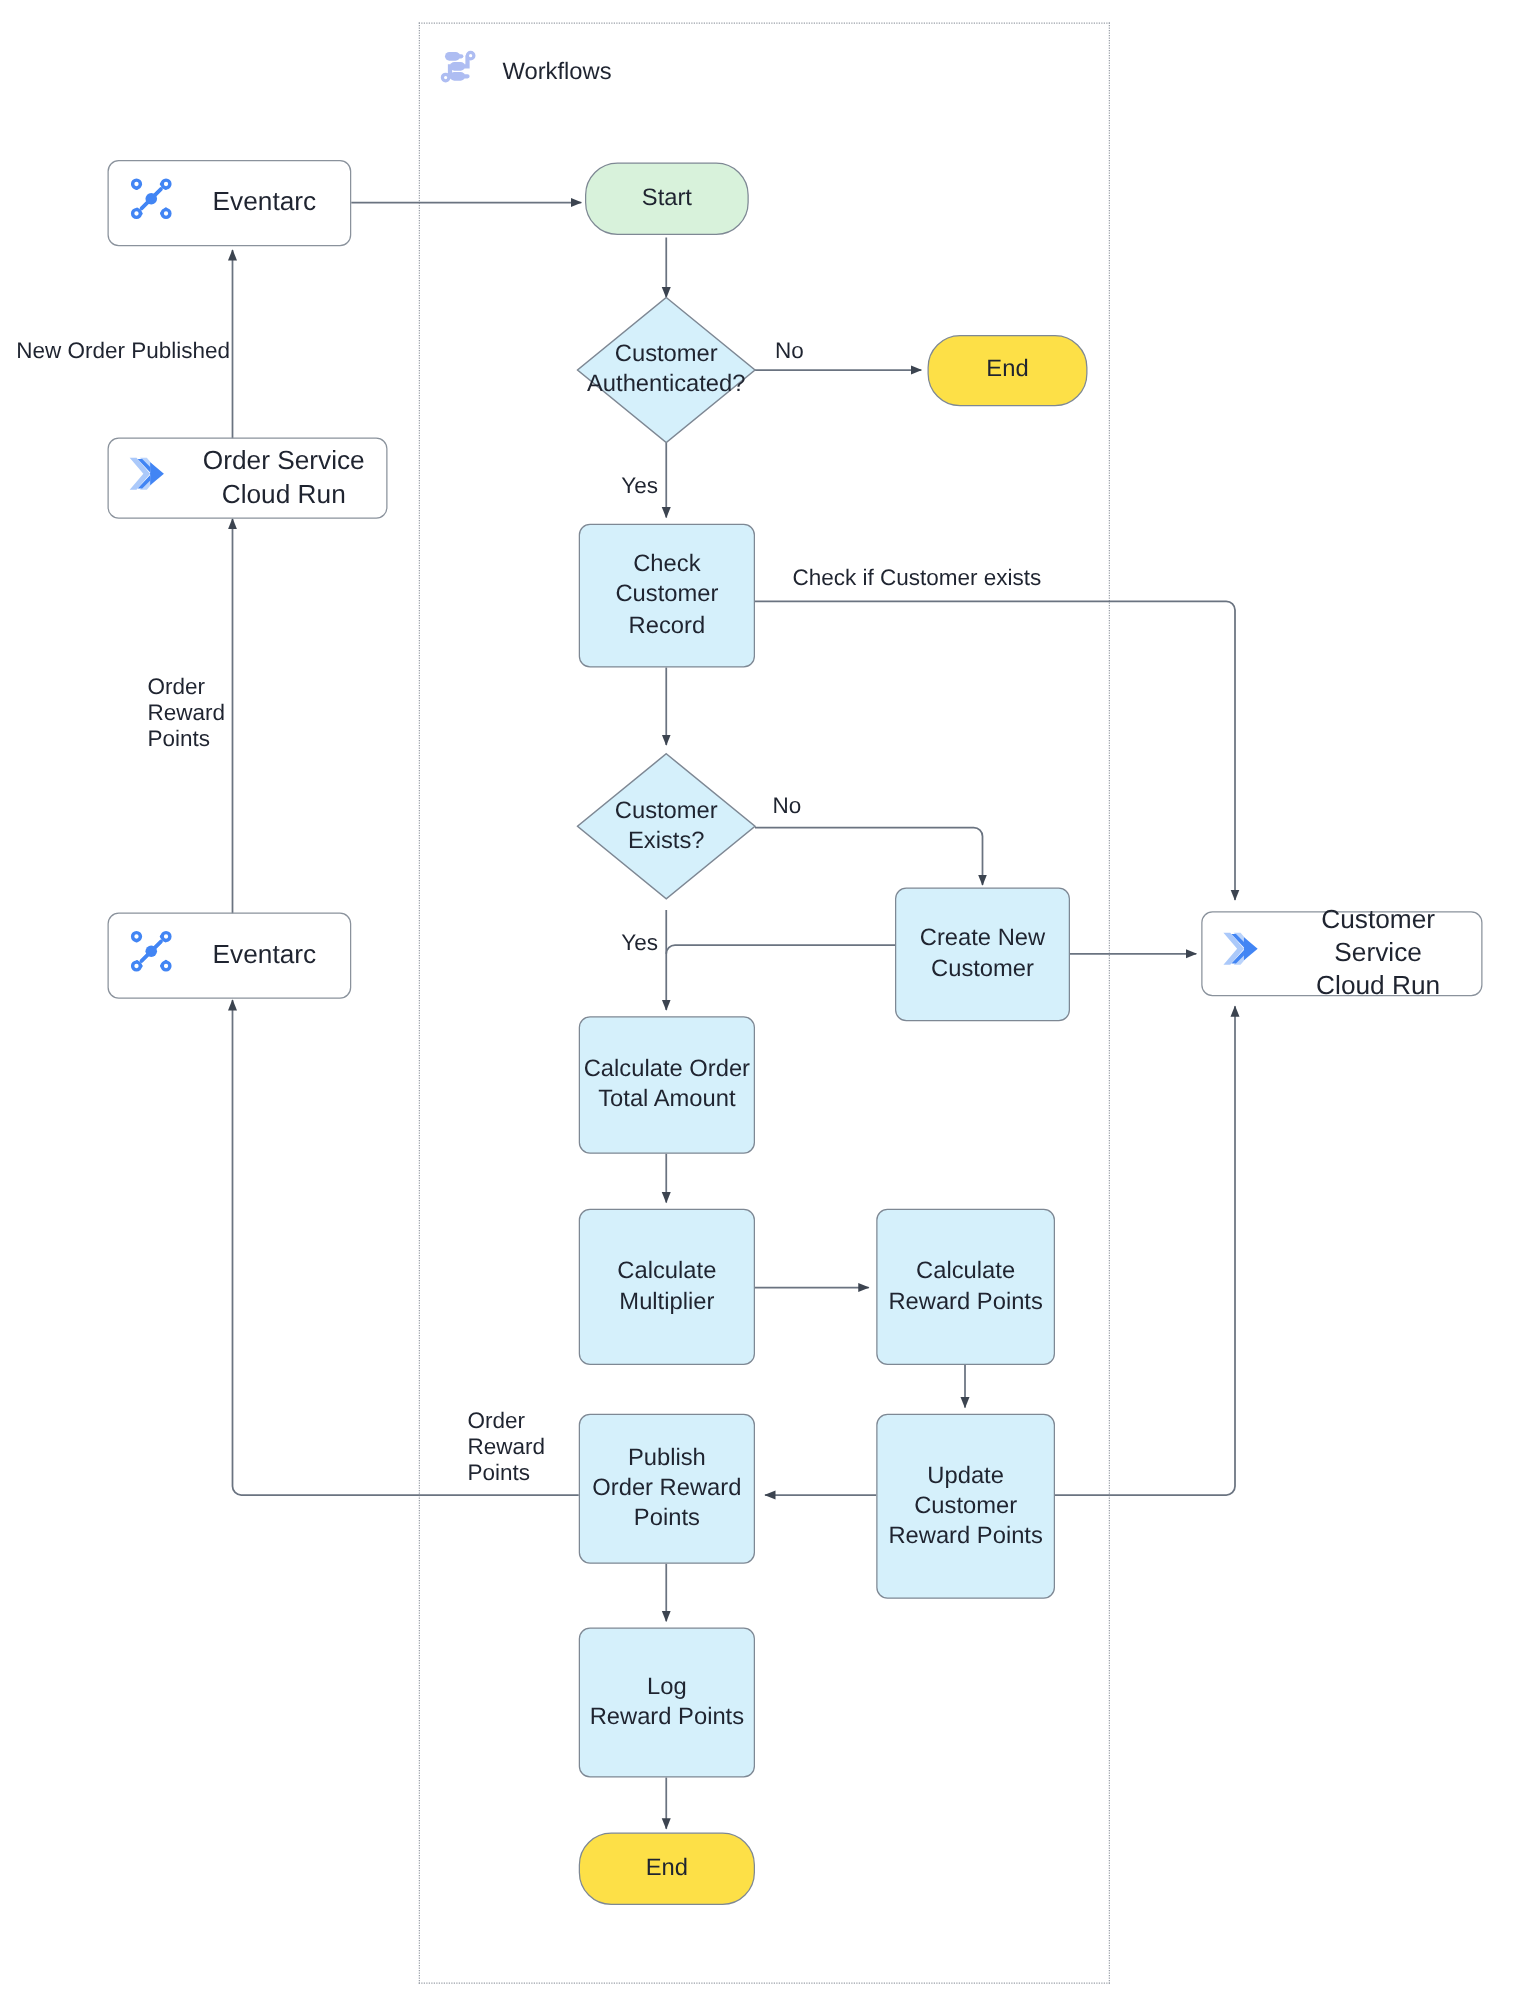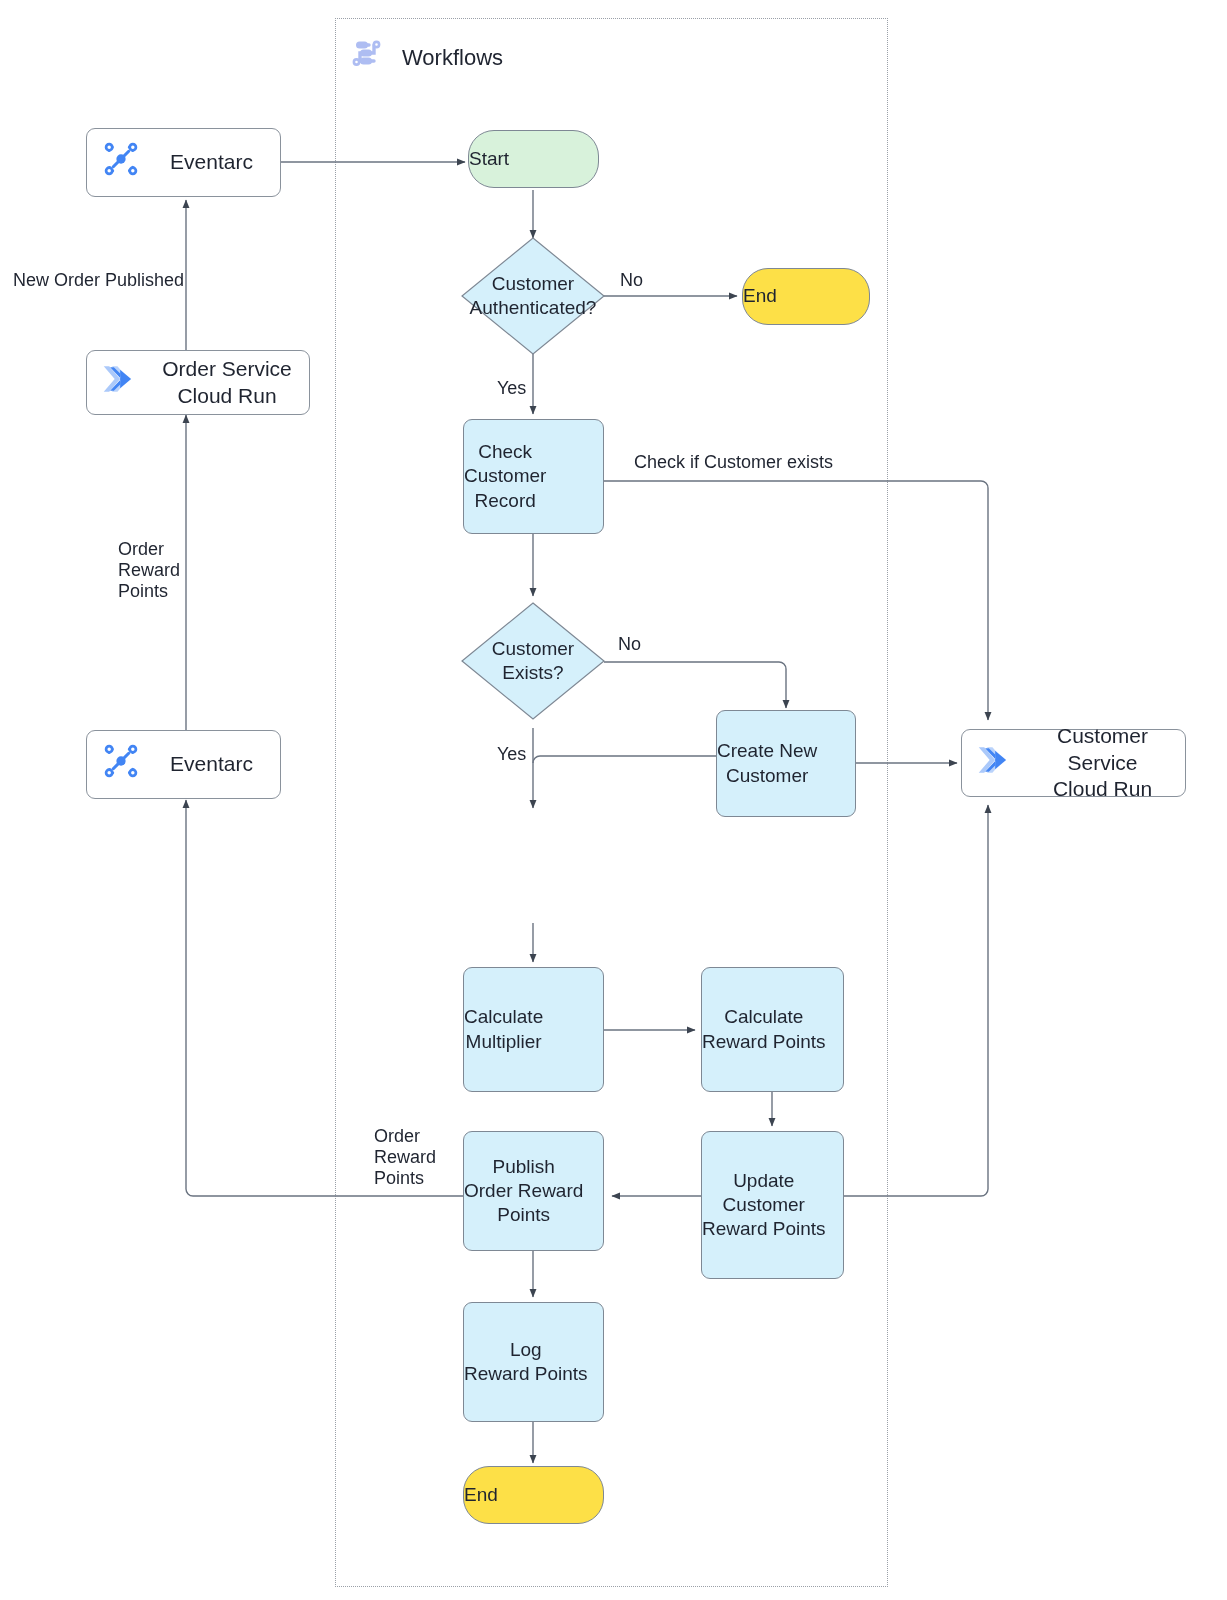--- a/index.html
+++ b/index.html
@@ -1,36 +1,36 @@
 <!DOCTYPE html>
 <html><head>
 <meta charset="utf-8">
 <style>
   html,body{margin:0;padding:0;background:#ffffff;}
   body{font-family:"Liberation Sans","DejaVu Sans",sans-serif;}
   #canvas{position:relative;width:1227px;height:1600px;background:#ffffff;overflow:hidden;}
   #wires{position:absolute;left:0;top:0;width:1227px;height:1600px;}
 
-  .node{position:absolute;box-sizing:border-box;display:flex;align-items:center;
+  .node{position:absolute;box-sizing:border-box;display:flex;align-items:center;justify-content:center;
         text-align:center;color:#1f2430;line-height:1.28;}
   .proc{background:#d5f0fb;border:1px solid #7e8894;border-radius:9px;font-size:19px;}
   .term{border:1px solid #7e8894;border-radius:26px;font-size:19px;}
   .term.start{background:#d8f2db;}
   .term.end{background:#fde047;}
   .gcp{background:#ffffff;border:1px solid #8a929c;border-radius:9px;font-size:21px;
        justify-content:space-between;padding-left:14px;gap:12px;}
   .gcp .lbl{text-align:center;flex:1;padding-right:10px;}
   .diamond{position:absolute;}
   .diamond .dtext{position:absolute;left:0;top:0;width:100%;height:100%;display:flex;
        align-items:center;justify-content:center;text-align:center;font-size:19px;color:#1f2430;line-height:1.28;}
 
   .edgelabel{position:absolute;font-size:18px;color:#1f2430;line-height:1.18;white-space:pre-line;}
 
   .boundary{position:absolute;border:1px dotted #9aa0a8;box-sizing:border-box;}
-  .boundary-title{position:absolute;display:flex;align-items:center;gap:14px;font-size:22px;color:#1f2430;}
+  .boundary-title{position:absolute;display:flex;align-items:center;gap:14px;font-size:19px;color:#1f2430;}
 
   .ico{flex:0 0 auto;display:block;}
 </style>
 </head>
 <body>
 
 <div id="canvas">
 
   <div class="boundary" style="left:335px;top:18px;width:553px;height:1569px;"></div>
 
@@ -227,20 +227,25 @@
       <div><span>Customer</span><br><span>Exists?</span></div>
     </div>
   </div>
 
   <div class="node proc" style="left:716px;top:710px;width:140px;height:107px;">
     <span>
       <span>Create New</span><br><span>Customer</span>
     </span>
   </div>
 
+  <div class="node proc" style="left:463px;top:813px;width:141px;height:110px;">
+    <span>
+      <span>Calculate Order</span><br><span>Total Amount</span>
+    </span>
+  </div>
 
   <div class="node proc" style="left:463px;top:967px;width:141px;height:125px;">
     <span>
       <span>Calculate</span><br><span>Multiplier</span>
     </span>
   </div>
 
   <div class="node proc" style="left:701px;top:967px;width:143px;height:125px;">
     <span>
       <span>Calculate</span><br><span>Reward Points</span>

